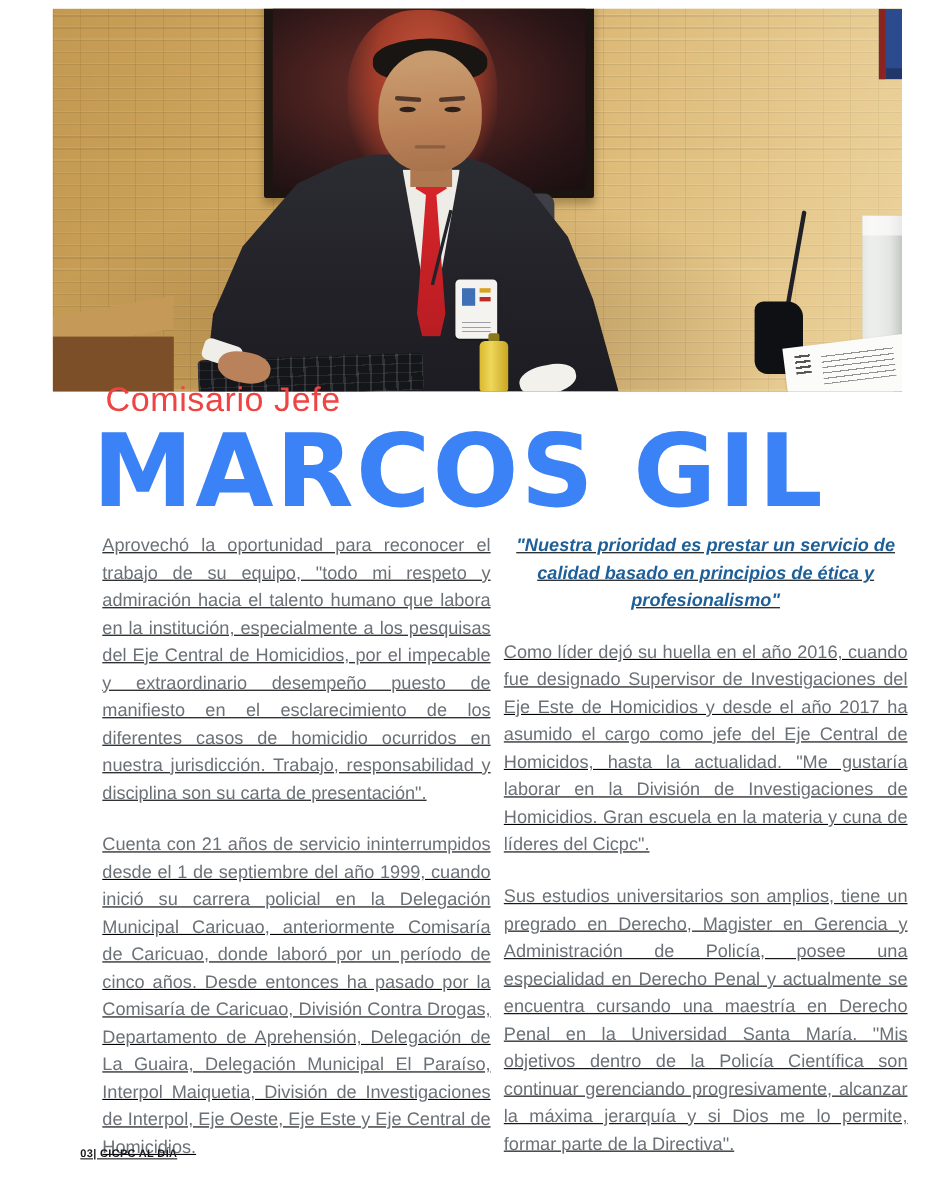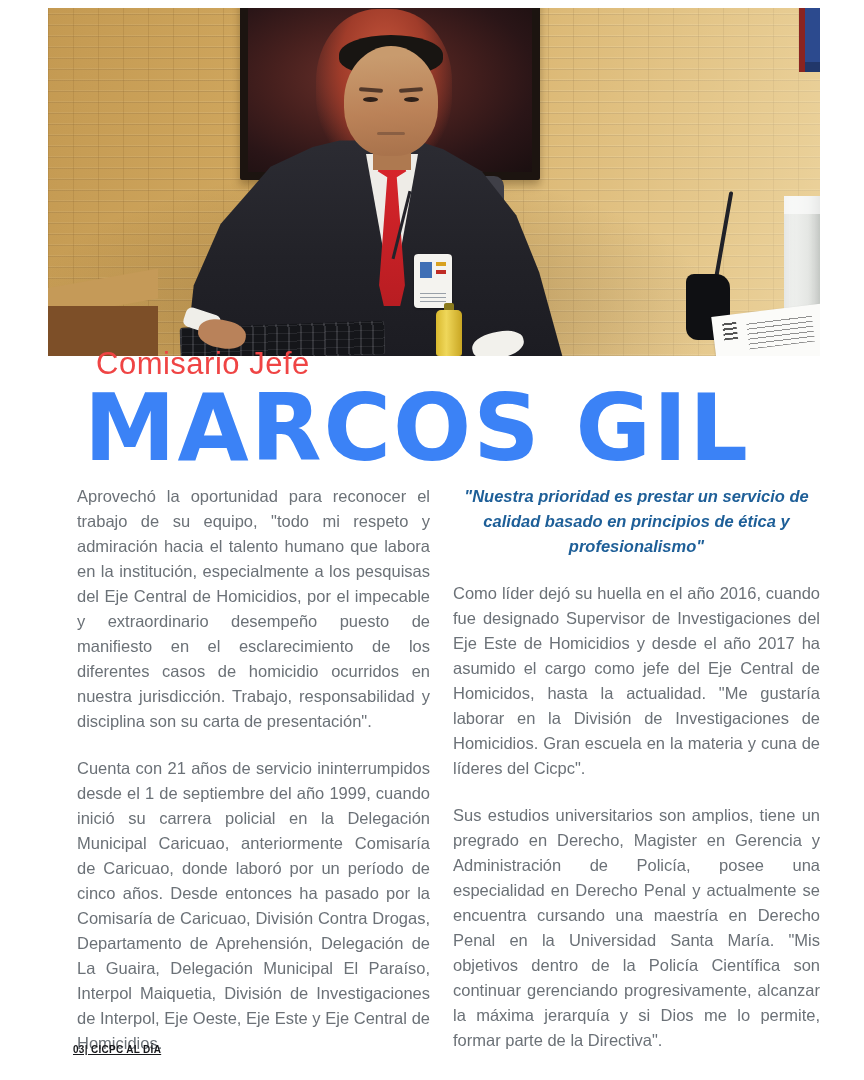--- a/index.html
+++ b/index.html
@@ -83,21 +83,21 @@
   .watermark{position:absolute;left:-8px;bottom:-34px;margin:0;white-space:nowrap;
     font-family:"DejaVu Sans", sans-serif;font-weight:700;font-size:104px;letter-spacing:13px;
     color:transparent;-webkit-text-stroke:2.5px rgba(255,252,244,0.75);}
 
   
   .kicker{position:absolute;left:96px;top:346px;font-size:31px;color:#ef4444;letter-spacing:0.5px;}
   .title{position:absolute;left:84px;top:383px;margin:0;font-family:"DejaVu Sans", sans-serif;font-weight:bold;
     font-size:92px;line-height:1;color:#3b82f6;letter-spacing:2px;}
 
   
-  .columns{position:absolute;left:77px;top:484px;width:743px;display:flex;gap:23px;}
+  .columns{position:absolute;left:93px;top:484px;width:743px;display:flex;gap:12px;text-decoration:underline;}
   .col-left{width:353px;}
   .col-right{width:367px;}
   .col p{margin:0 0 22px;font-size:16.5px;line-height:25px;color:#6b7177;text-align:justify;}
   .quote{margin:2px 4px 20px;font-weight:bold;font-style:italic;font-size:19px;line-height:24px;color:#1e5f98;text-align:center !important;}
   .col p.quote{color:#1e5f98;text-align:center;}
 
   
   .page-footer{position:absolute;left:73px;top:1044px;font-size:10px;font-weight:bold;color:#17181b;letter-spacing:0.3px;text-decoration:underline;}
 </style>
 </head>

